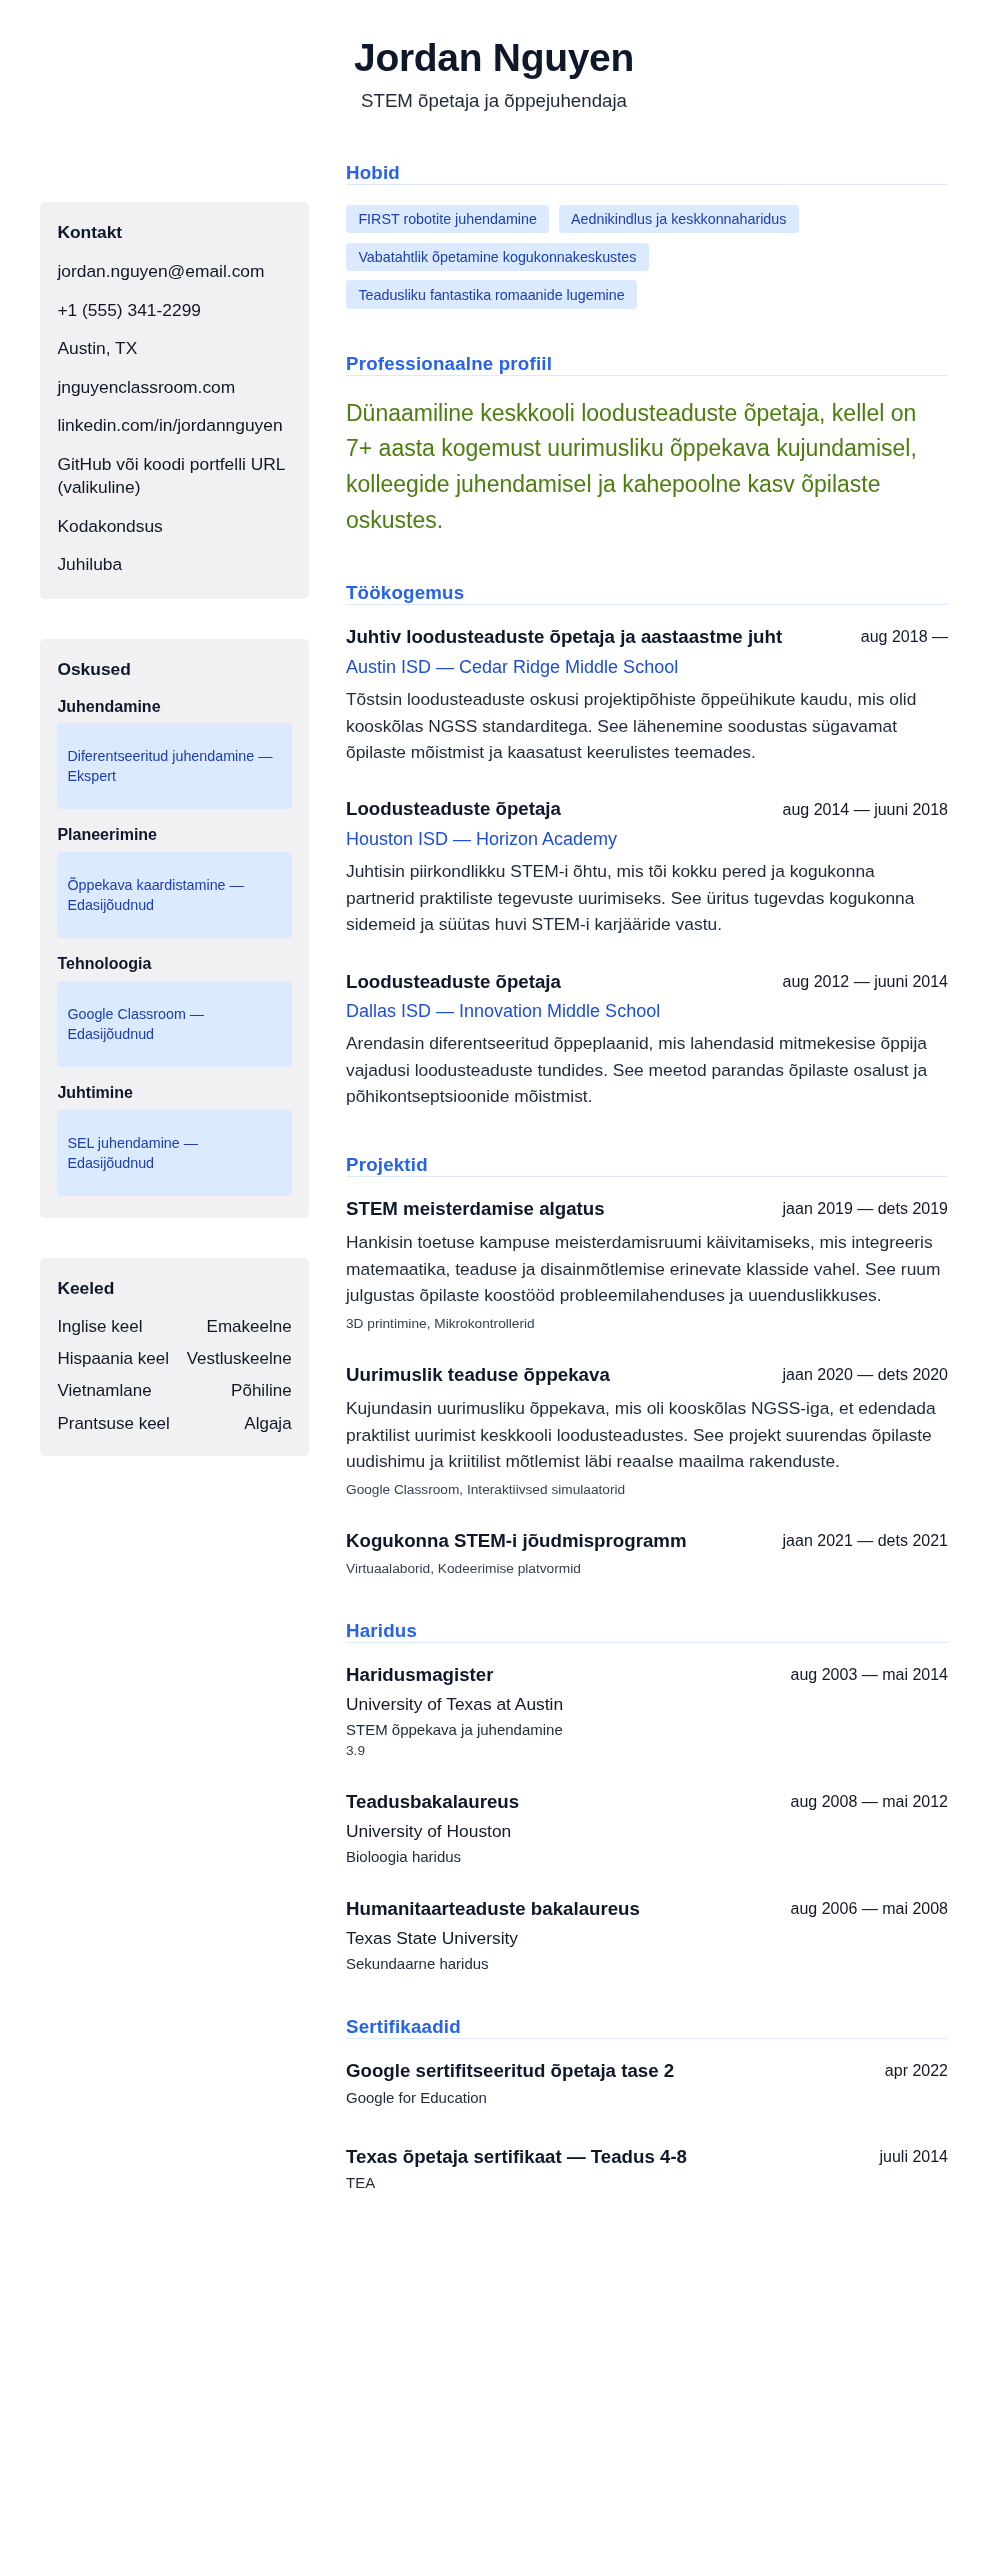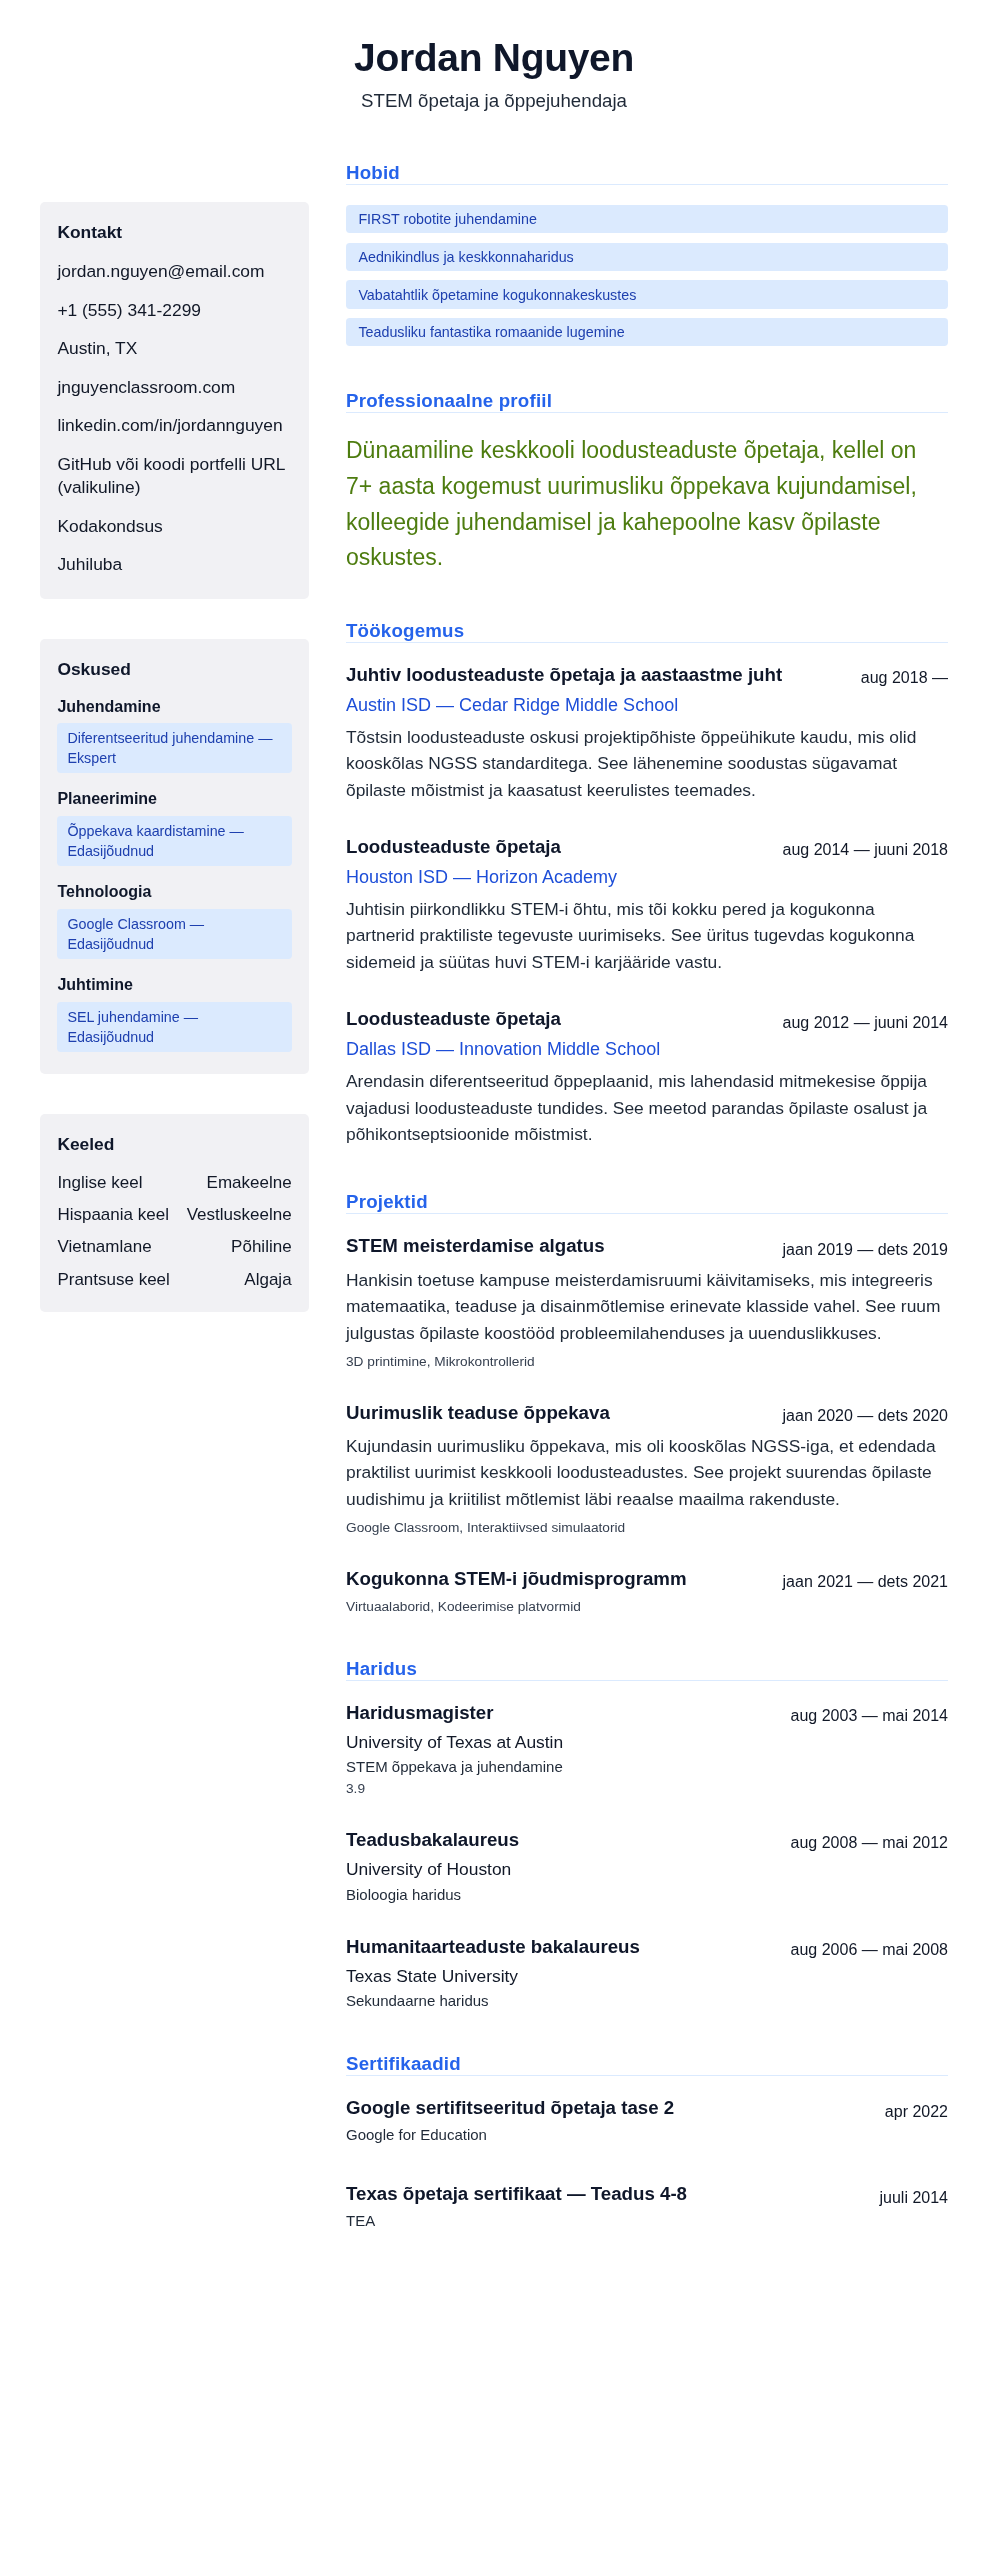--- a/index.html
+++ b/index.html
@@ -26,46 +26,46 @@
   .side-box { background:#f1f1f4; border-radius:5px; padding:20px 17.4px 22.4px 17.4px; margin-bottom:40px; }
   .side-heading { font-size:17.4px; font-weight:700; color:#0f172a; margin-bottom:17.4px; }
   .contact-item { font-size:17.4px; line-height:1.35; margin-bottom:15px; color:#111827; }
   .contact-item:last-child { margin-bottom:0; }
 
   .skill-group { margin-bottom:17.4px; }
   .skill-group:last-child { margin-bottom:0; }
   .skill-label { font-size:16px; font-weight:700; margin-bottom:7.5px; color:#0f172a; }
   .skill-chip {
     display:inline-block; background:#dbeafe; color:#1e40af;
-    font-size:14.3px; line-height:1.4; padding:5px 10px; border-radius:3.7px;
+    font-size:14.3px; line-height:1.4; padding:23px 10px; border-radius:3.7px;
     max-width:100%;
   }
 
   .lang-row { display:flex; justify-content:space-between; align-items:baseline; gap:7.5px; font-size:17px; margin-bottom:12.4px; }
   .lang-row:last-child { margin-bottom:0; }
   .lang-level { text-align:right; white-space:nowrap; }
 
   
   .section { margin-bottom:44px; }
   .section-heading {
     color:#2563eb; font-size:18.7px; font-weight:700; letter-spacing:0.2px;
     border-bottom:1.2px solid #dbeafe; margin-bottom:20px;
   }
 
-  .chips { display:flex; flex-wrap:wrap; gap:9.3px;flex-direction:column; }
+  .chips { display:flex; flex-wrap:wrap; gap:9.3px; }
   .chip {
     background:#dbeafe; color:#1e40af; font-size:14.3px;
     padding:6.2px 12.4px; border-radius:3.7px; white-space:nowrap;
   }
 
   .paragraph { font-size:23px; line-height:1.55; color:#4d7c0f; }
 
   .entry { margin-bottom:32px; }
   .entry:last-child { margin-bottom:0; }
-  .entry-head { display:flex; justify-content:space-between; align-items:flex-end; gap:17.4px; }
+  .entry-head { display:flex; justify-content:space-between; align-items:center; gap:17.4px; }
   .entry-title { font-size:18.7px; font-weight:700; color:#0f172a; line-height:1.3; }
   .entry-date { font-size:16px; color:#111827; white-space:nowrap; }
   .entry-company { font-size:18px; color:#1d4ed8; margin-top:7.5px; }
   .entry-desc { font-size:17.4px; line-height:1.52; color:#1f2937; margin-top:8px; }
   .entry-tech { font-size:13.7px; color:#374151; margin-top:7.5px; }
 
   .edu-school { font-size:17.4px; color:#111827; margin-top:6.8px; }
   .edu-field { font-size:15px; color:#1f2937; margin-top:5.6px; }
   .edu-gpa { font-size:13.7px; color:#374151; margin-top:5.6px; }
 

